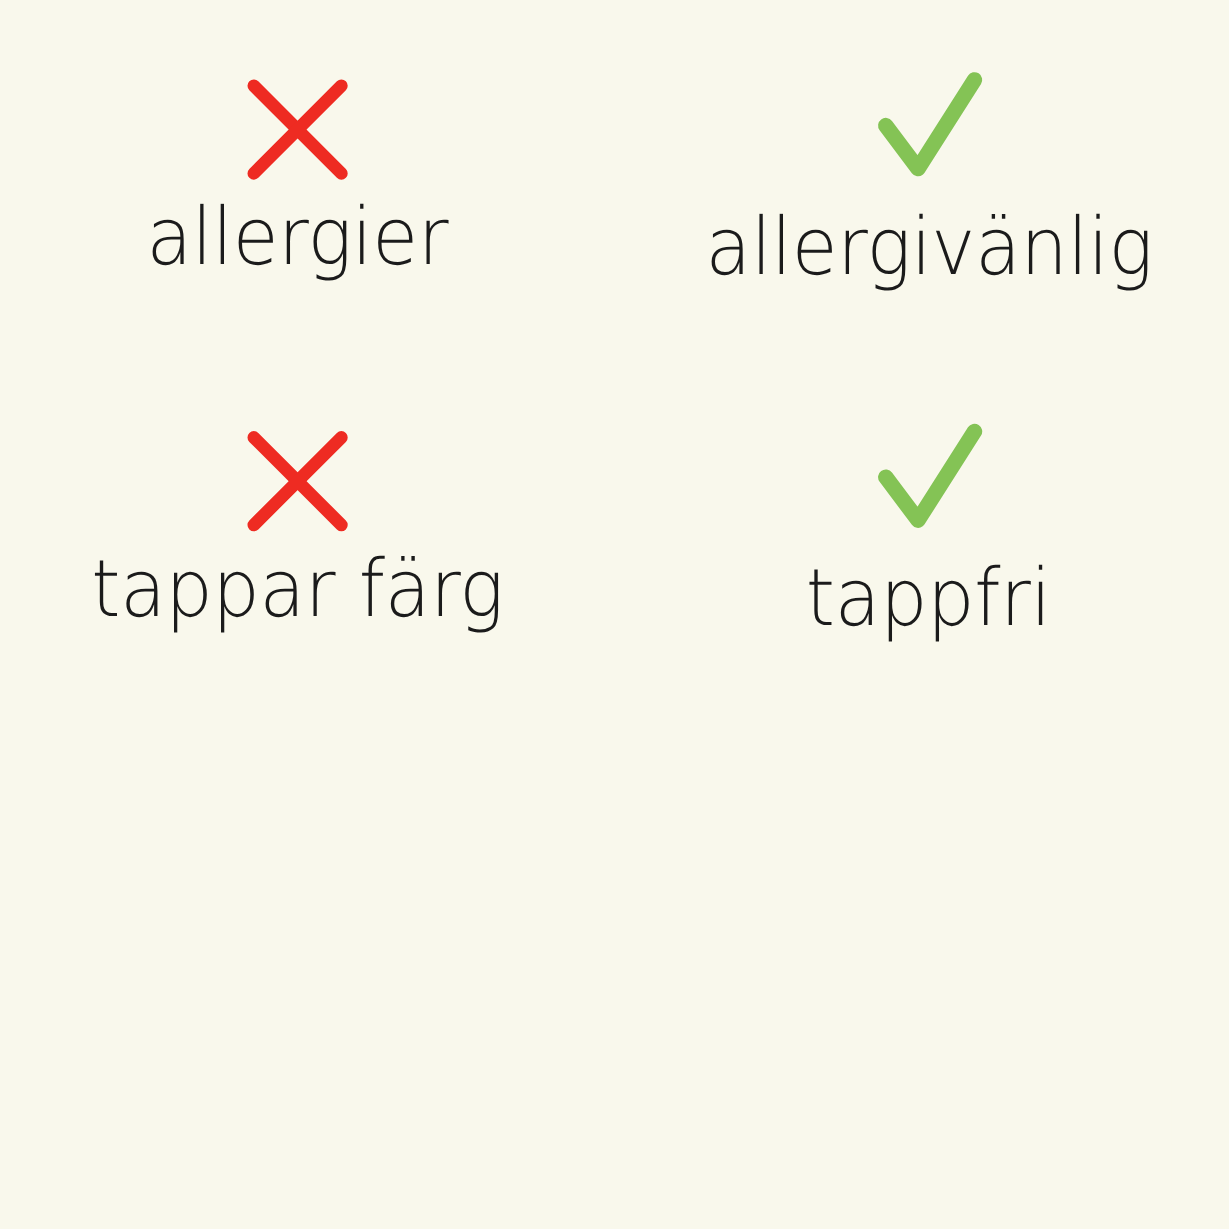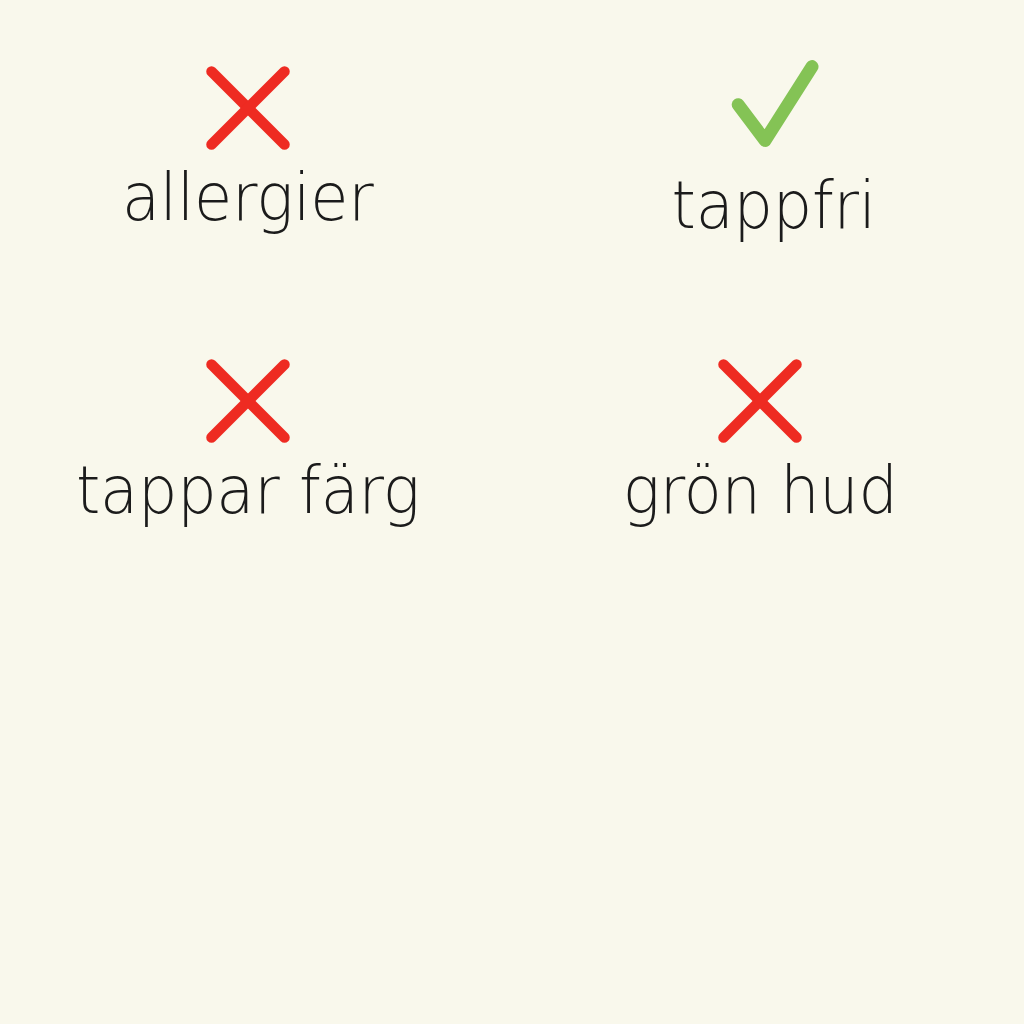--- a/index.html
+++ b/index.html
@@ -80,39 +80,38 @@
   <div class="grid">
 
     <div class="cell col-left">
       <svg class="mark cross" viewBox="0 0 100 100" aria-hidden="true">
         <line x1="12" y1="12" x2="88" y2="88" stroke="#EE2B22" stroke-width="11" stroke-linecap="round"></line>
         <line x1="88" y1="12" x2="12" y2="88" stroke="#EE2B22" stroke-width="11" stroke-linecap="round"></line>
       </svg>
       <div class="label" style="color: rgb(27, 27, 27);">allergier</div>
     </div>
 
-
     <div class="cell col-right">
       <svg class="mark check" viewBox="0 0 100 100" aria-hidden="true">
         <path d="M18 47 L42 79 L84 13" fill="none" stroke="#84C355" stroke-width="11.5" stroke-linecap="round" stroke-linejoin="round"></path>
       </svg>
-      <div class="label" style="color: rgb(27, 27, 27);">tappfri</div>
+      <div class="label" style="color: rgb(27, 27, 27);">allergivänlig</div>
     </div>
 
     <div class="cell col-left">
       <svg class="mark cross" viewBox="0 0 100 100" aria-hidden="true">
         <line x1="12" y1="12" x2="88" y2="88" stroke="#EE2B22" stroke-width="11" stroke-linecap="round"></line>
         <line x1="88" y1="12" x2="12" y2="88" stroke="#EE2B22" stroke-width="11" stroke-linecap="round"></line>
       </svg>
       <div class="label" style="color: rgb(27, 27, 27);">tappar färg</div>
     </div>
 
-    <div class="cell col-left">
-      <svg class="mark cross" viewBox="0 0 100 100" aria-hidden="true">
-        <line x1="12" y1="12" x2="88" y2="88" stroke="#EE2B22" stroke-width="11" stroke-linecap="round"></line>
-        <line x1="88" y1="12" x2="12" y2="88" stroke="#EE2B22" stroke-width="11" stroke-linecap="round"></line>
+    <div class="cell col-right">
+      <svg class="mark check" viewBox="0 0 100 100" aria-hidden="true">
+        <path d="M18 47 L42 79 L84 13" fill="none" stroke="#84C355" stroke-width="11.5" stroke-linecap="round" stroke-linejoin="round"></path>
       </svg>
-      <div class="label" style="color: rgb(27, 27, 27);">grön hud</div>
+      <div class="label" style="color: rgb(27, 27, 27);">tappfri</div>
     </div>
+
 
 
   </div>
 </div>
 
 </body></html>

